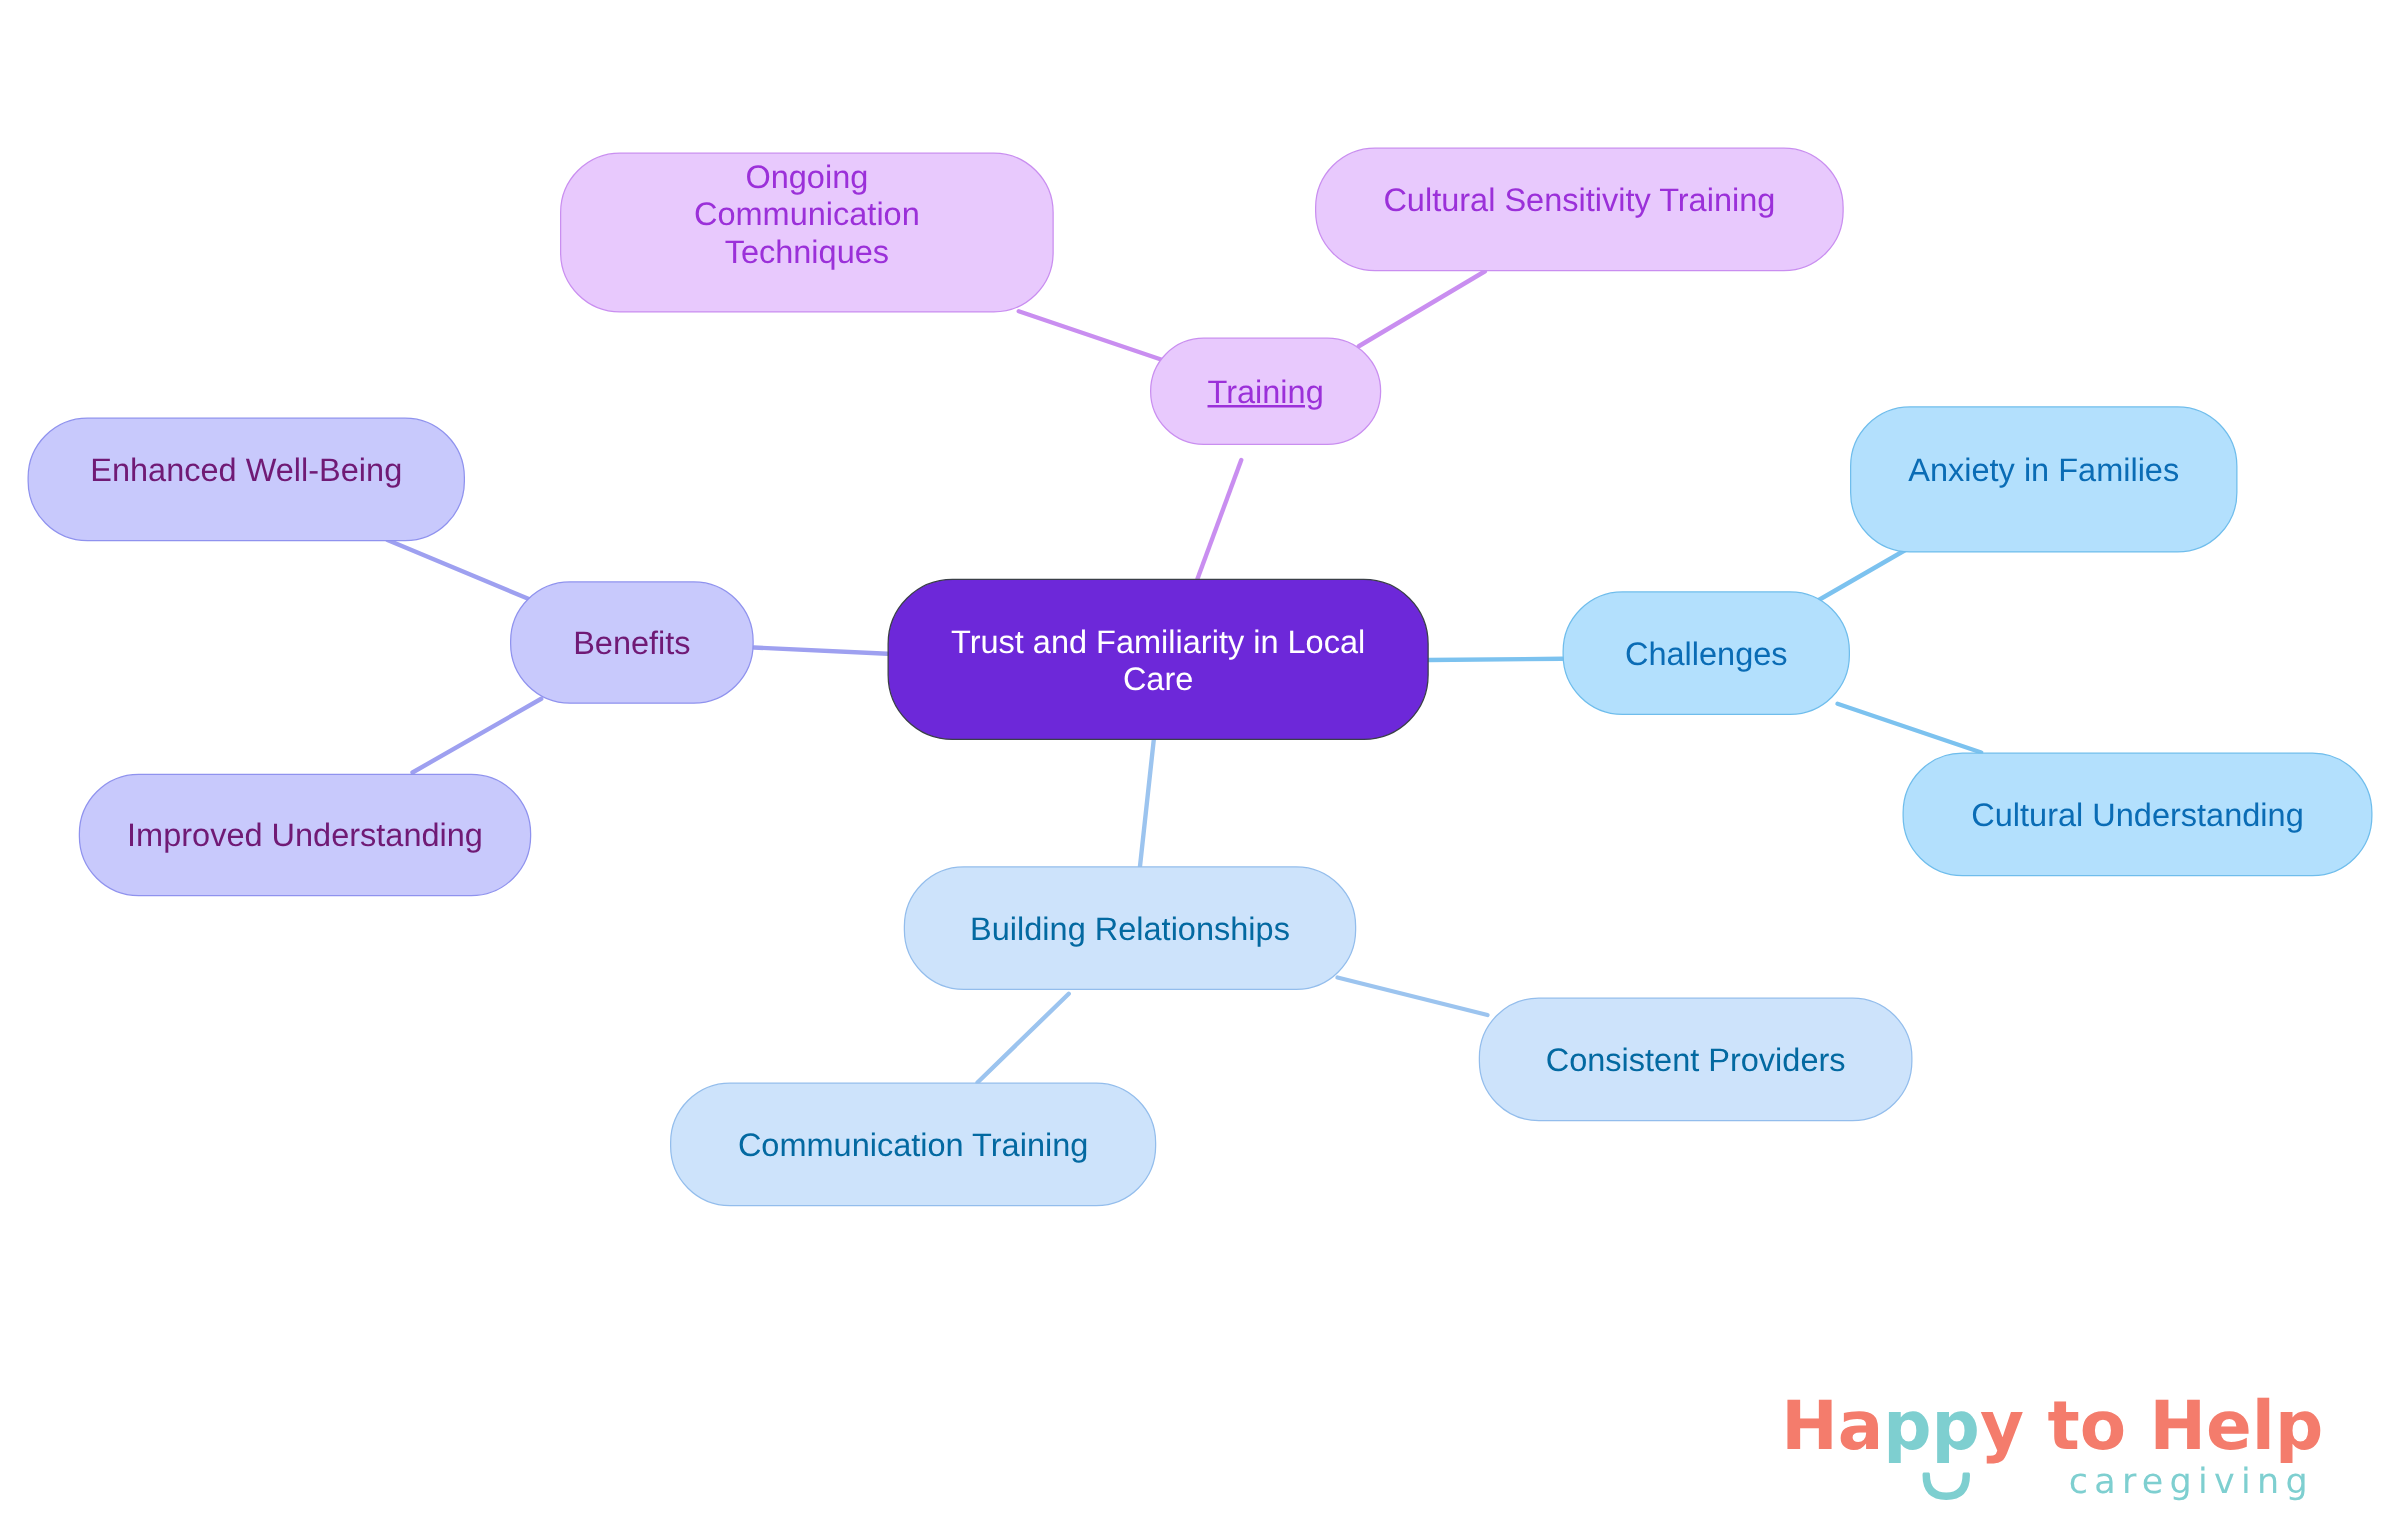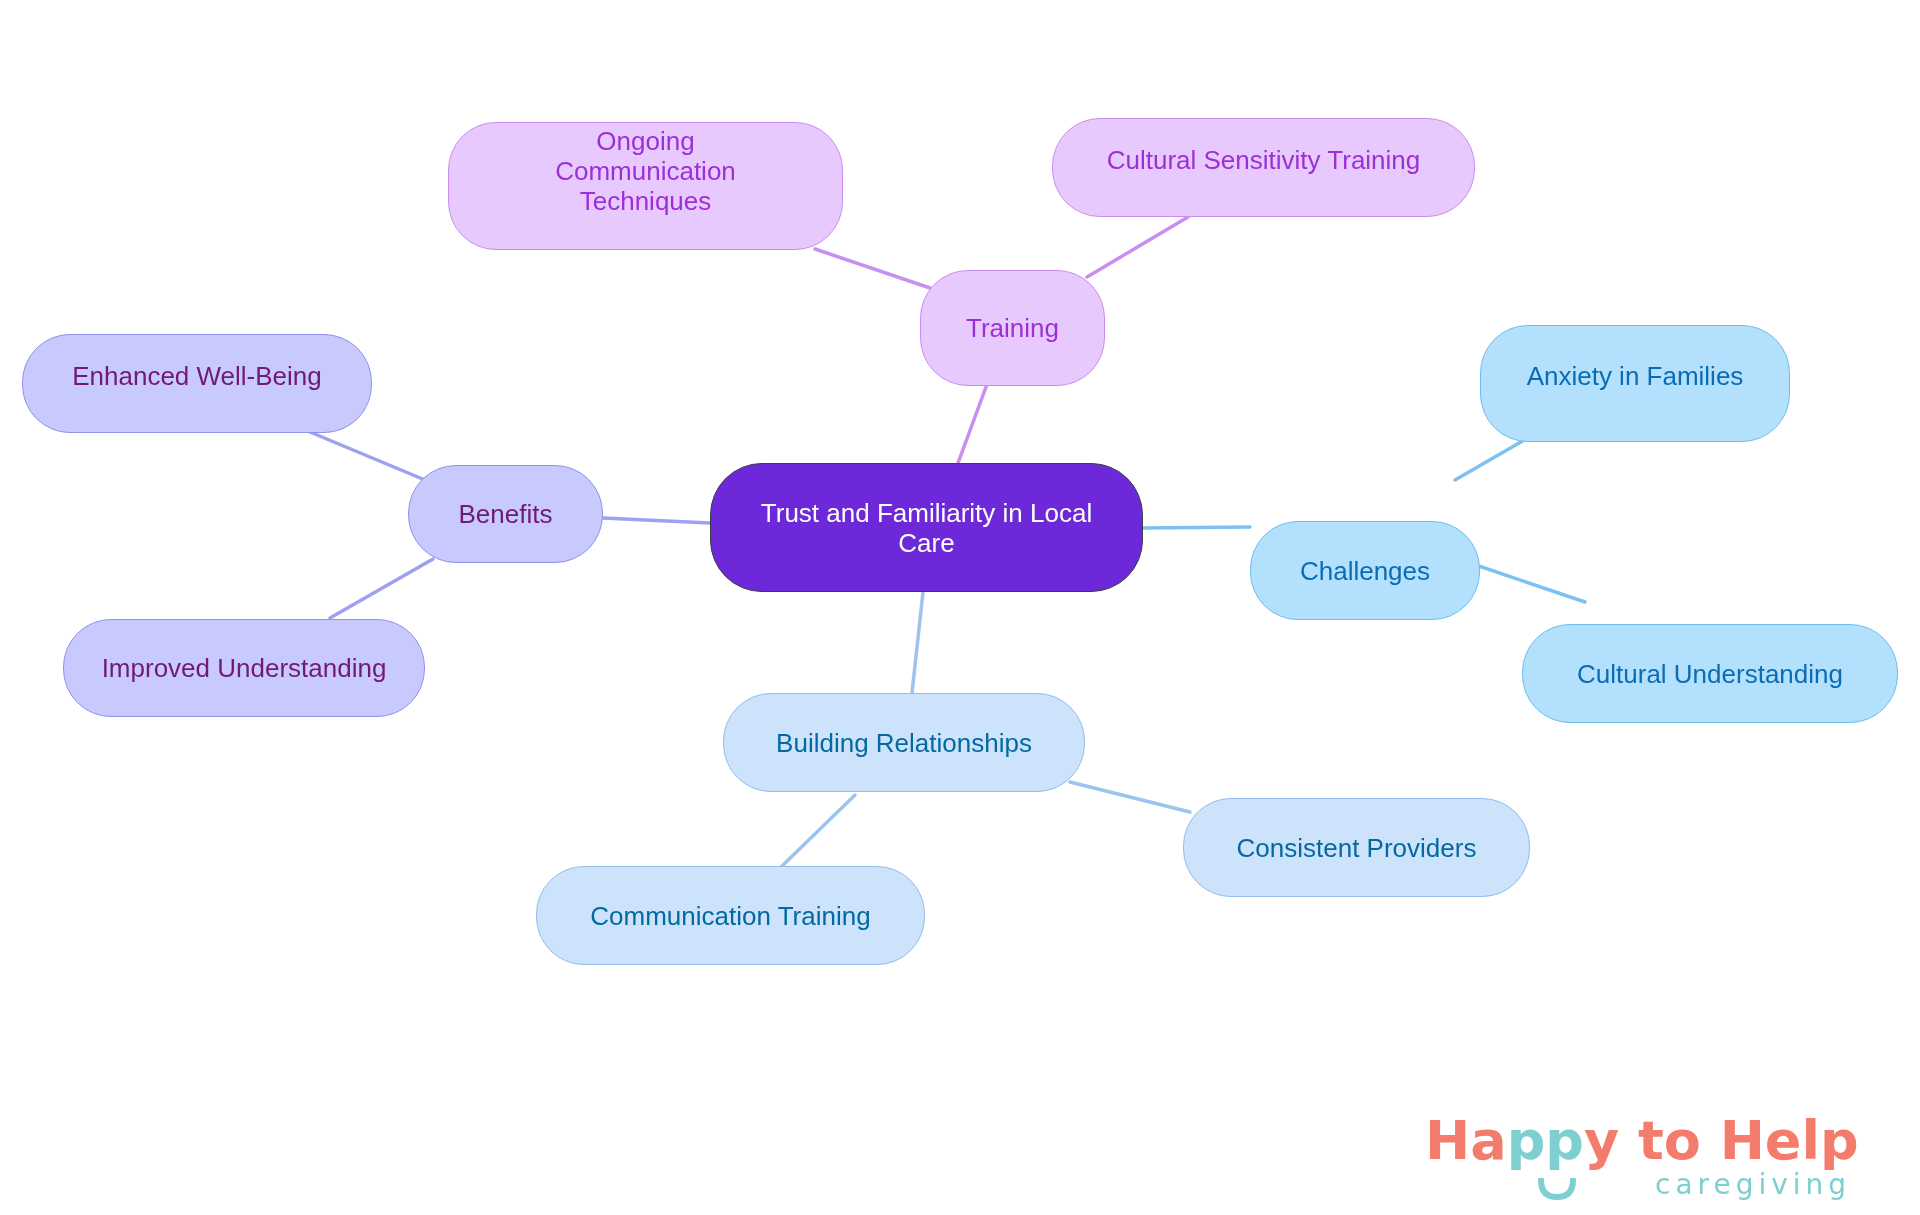--- a/index.html
+++ b/index.html
@@ -41,47 +41,47 @@
     <line x1="923" y1="592" x2="912" y2="693" stroke="#9cc4ef"></line>
     <line x1="1070" y1="782" x2="1190" y2="812" stroke="#9cc4ef"></line>
     <line x1="855" y1="795" x2="782" y2="866" stroke="#9cc4ef"></line>
   </g>
 </svg>
 
 <div class="node root" style="left:710px; top:463px; width:433px; height:129px; padding:0 40px;">
   <span>Trust and Familiarity in Local Care</span>
 </div>
 
-<div class="node purple" style="left:920px; top:270px; width:185px; height:116px;">
+<div class="node purple" style="left:920px; top:270px; width:185px; height:86px;text-decoration:underline;">
   <span>Training</span>
 </div>
 <div class="node purple" style="left:448px; top:122px; width:395px; height:128px; padding:0 60px 30px;">
   <span>Ongoing Communication Techniques</span>
 </div>
 <div class="node purple" style="left:1052px; top:118px; width:423px; height:99px; padding:0 20px 16px;">
   <span>Cultural Sensitivity Training</span>
 </div>
 
 <div class="node indigo" style="left:408px; top:465px; width:195px; height:98px;">
   <span>Benefits</span>
 </div>
 <div class="node indigo" style="left:22px; top:334px; width:350px; height:99px; padding:0 20px 16px;">
   <span>Enhanced Well-Being</span>
 </div>
 <div class="node indigo" style="left:63px; top:619px; width:362px; height:98px;">
   <span>Improved Understanding</span>
 </div>
 
-<div class="node sky" style="left:1250px; top:473px; width:230px; height:99px;margin-top:48px;">
+<div class="node sky" style="left:1250px; top:473px; width:230px; height:99px;">
   <span>Challenges</span>
 </div>
 <div class="node sky" style="left:1480px; top:325px; width:310px; height:117px; padding:0 20px 16px;">
   <span>Anxiety in Families</span>
 </div>
-<div class="node sky" style="left:1522px; top:602px; width:376px; height:99px;margin-top:22px;">
+<div class="node sky" style="left:1522px; top:602px; width:376px; height:99px;">
   <span>Cultural Understanding</span>
 </div>
 
 <div class="node blue" style="left:723px; top:693px; width:362px; height:99px;">
   <span>Building Relationships</span>
 </div>
 <div class="node blue" style="left:1183px; top:798px; width:347px; height:99px;">
   <span>Consistent Providers</span>
 </div>
 <div class="node blue" style="left:536px; top:866px; width:389px; height:99px;">

